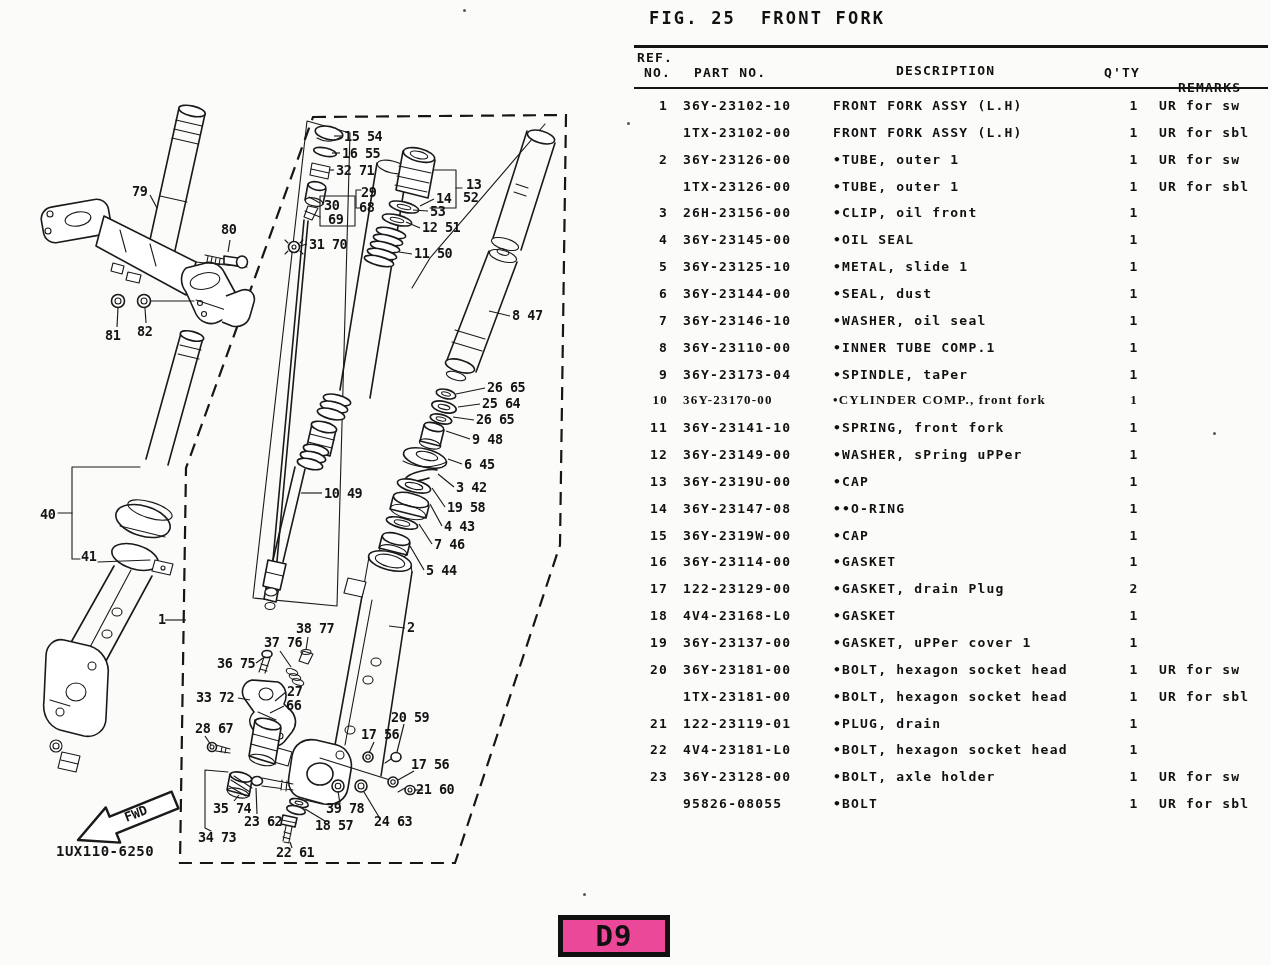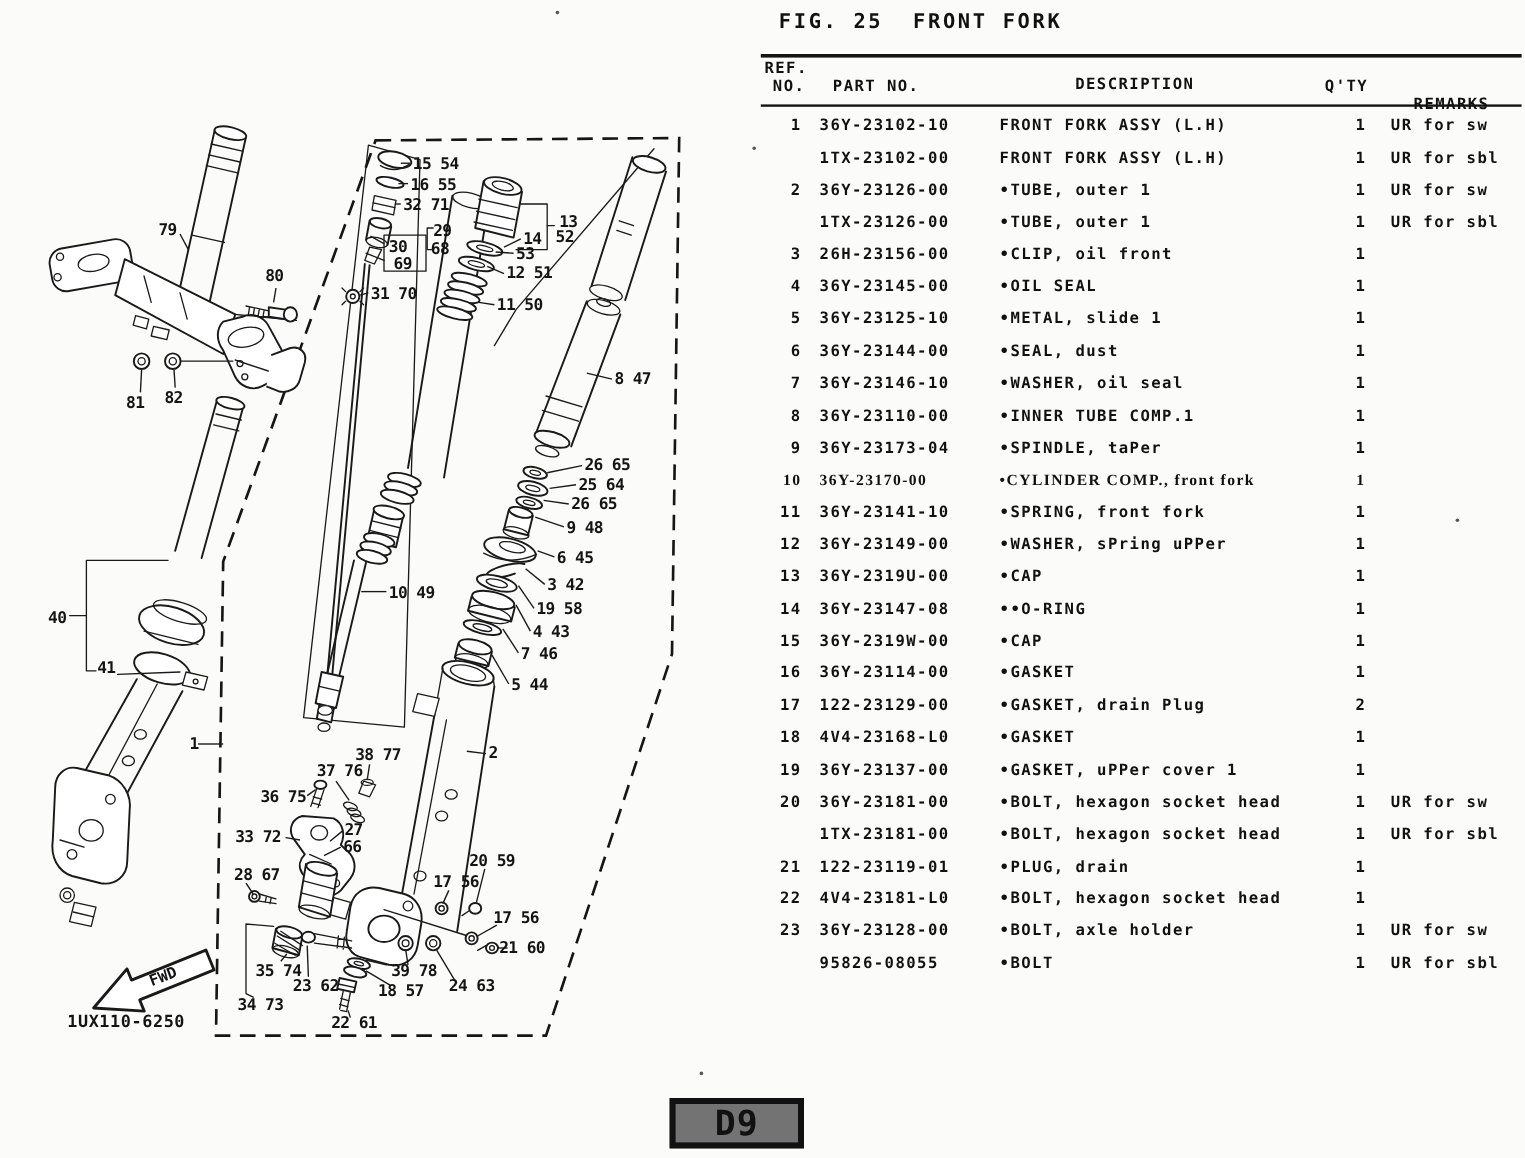--- a/index.html
+++ b/index.html
@@ -21,21 +21,21 @@
   #rows{position:absolute;left:0;top:0;}
   .trow{position:absolute;left:635px;width:633px;height:27px;font-size:13px;font-weight:bold;}
   .trow span{position:absolute;top:50%;transform:translateY(-50%);letter-spacing:1.2px;white-space:pre;}
   .c-ref{left:5px;width:28px;text-align:right;}
   .c-part{left:48px;}
   .c-desc{left:198px;}
   .c-qty{left:1124px - 635px;}
   .c-qty{left:489px;width:20px;text-align:center;}
   .c-rem{left:524px;}
   .pcode{position:absolute;left:558px;top:915px;width:102px;height:32px;border:5px solid #111;
-         display:flex;align-items:center;justify-content:center;background:#737373;}
+         display:flex;align-items:center;justify-content:center;background:#ec4899;}
   .pcode span{font-size:29px;font-weight:bold;letter-spacing:1px;line-height:1;}
   svg{position:absolute;left:0;top:0;}
   .ln{stroke:#1a1a1a;stroke-width:1.6;fill:none;stroke-linecap:round;stroke-linejoin:round;}
   .fw{stroke:#1a1a1a;stroke-width:1.6;fill:#fff;stroke-linejoin:round;}
   .thin{stroke-width:1.1;}
   .leader{stroke:#1a1a1a;stroke-width:1.15;fill:none;}
   .dash{stroke:#161616;stroke-width:2.2;fill:none;stroke-dasharray:13 8;}
   .callout{font-family:"DejaVu Sans Mono","Liberation Mono",monospace;font-size:13.5px;
            font-weight:bold;fill:#141414;letter-spacing:-0.5px;}
   .fwdtxt{font-family:"DejaVu Sans Mono","Liberation Mono",monospace;font-size:13px;

